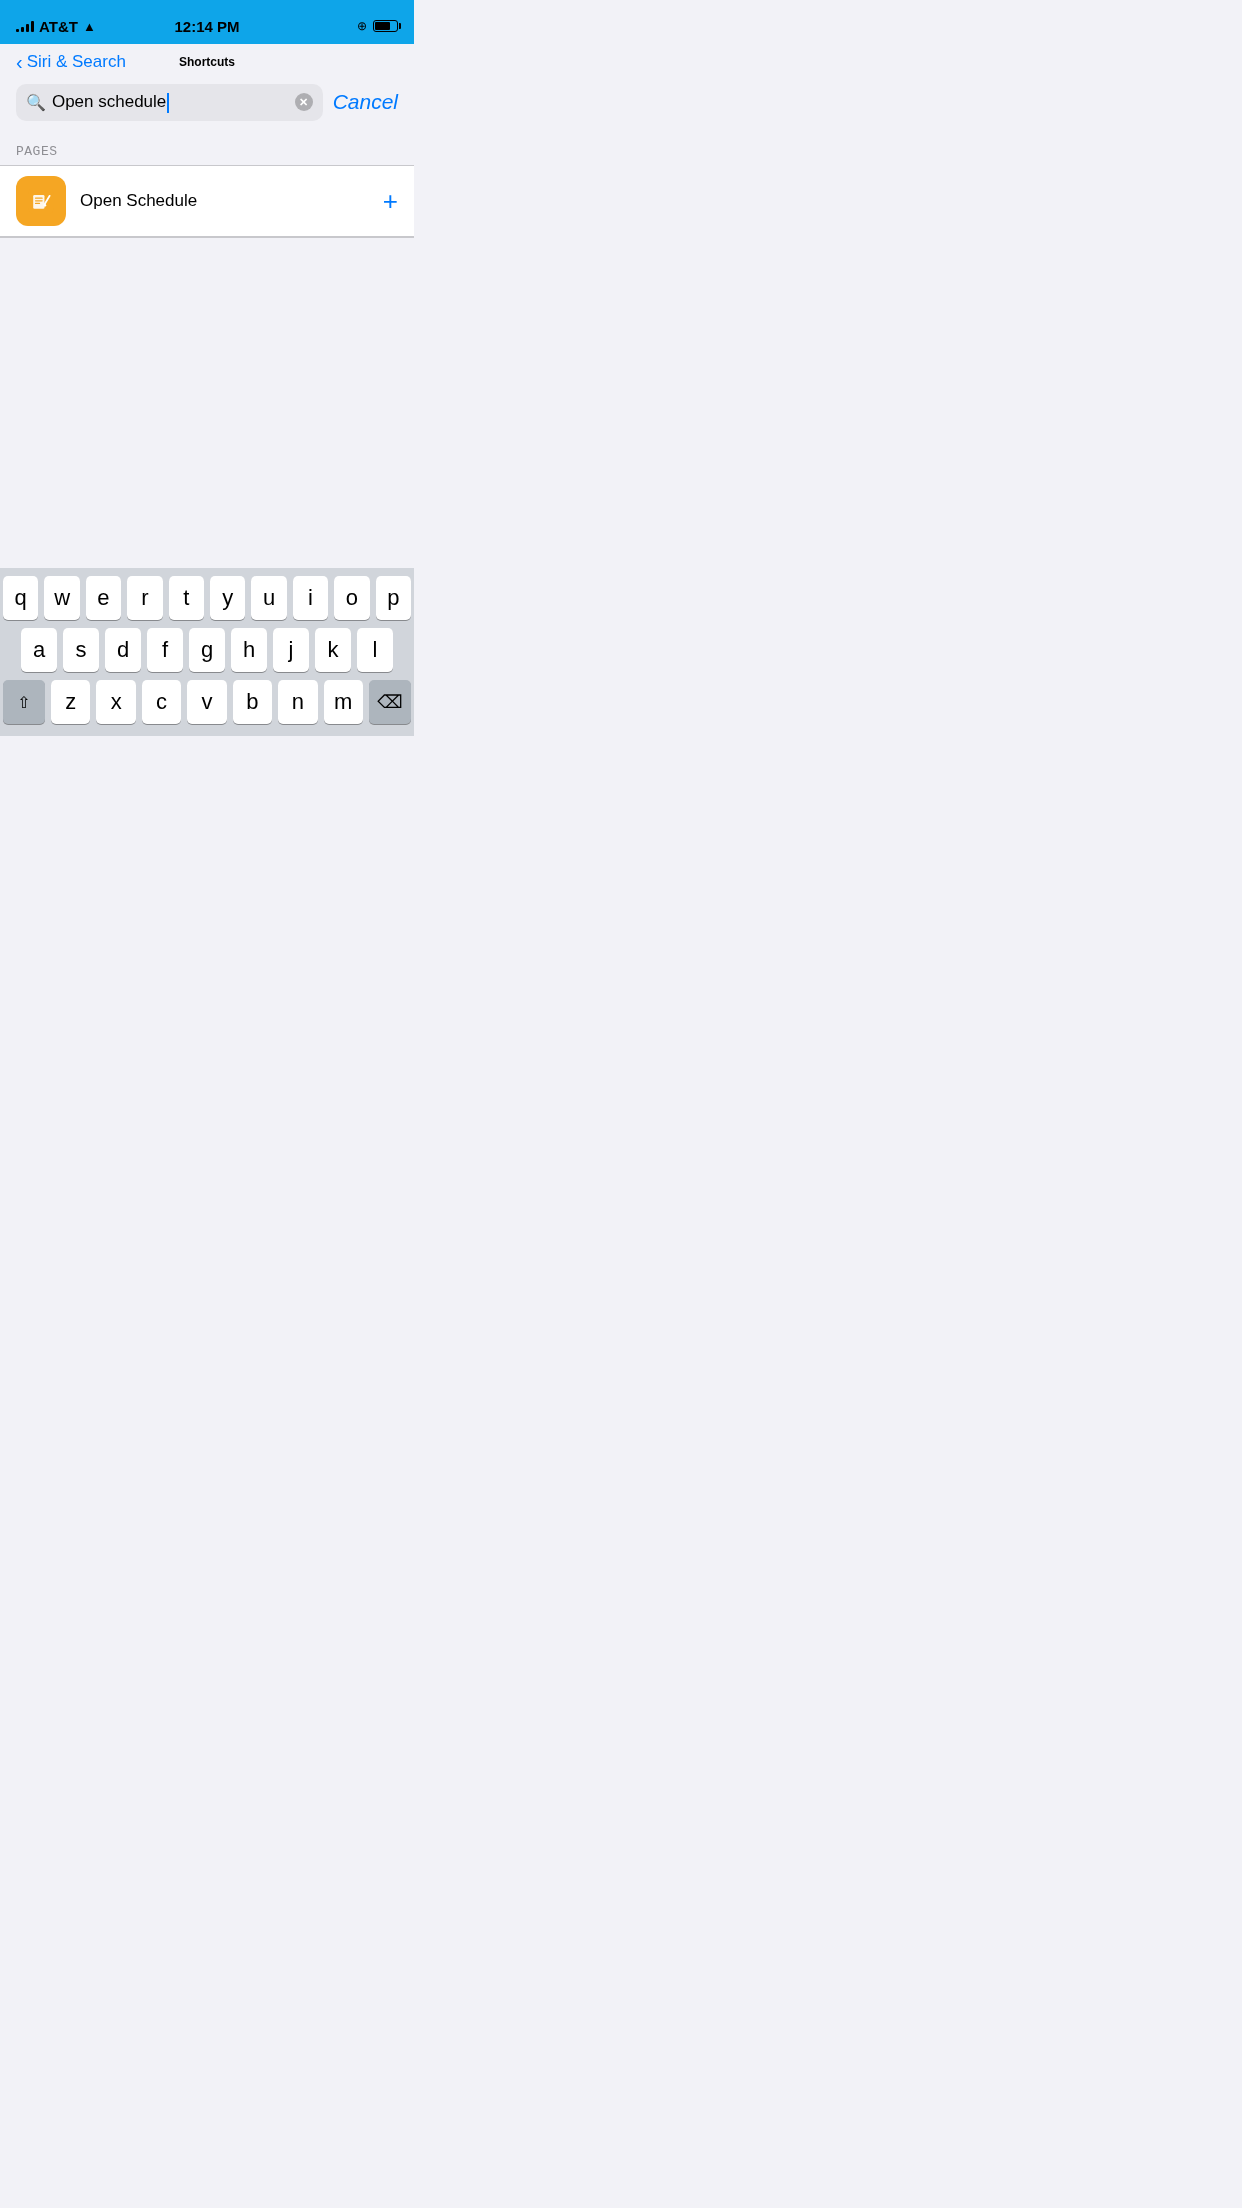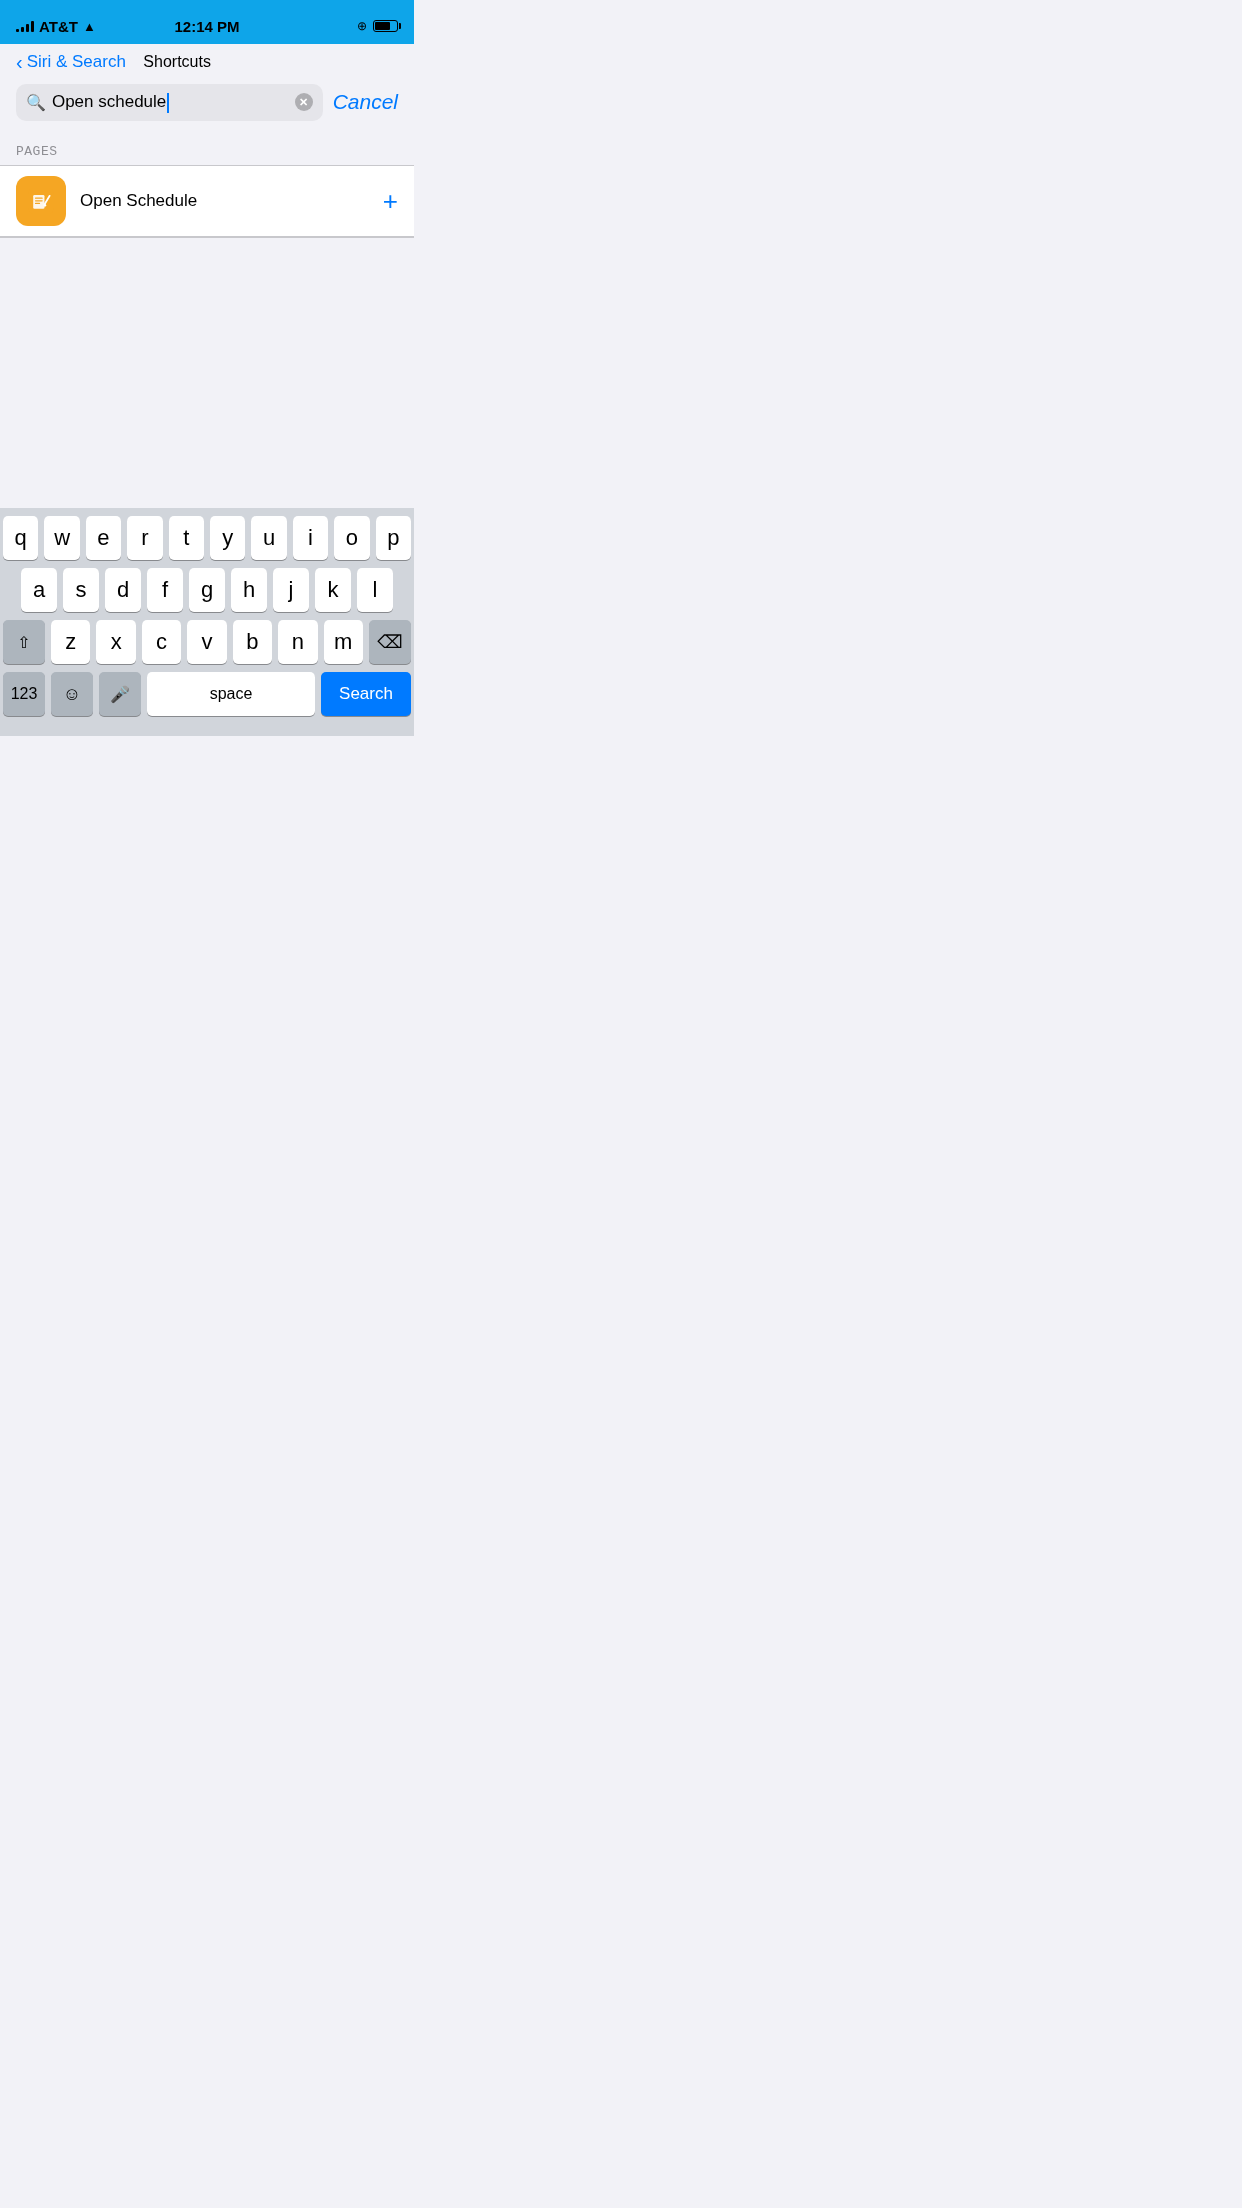--- a/index.html
+++ b/index.html
@@ -110,25 +110,25 @@
       cursor: pointer;
       flex: 1;
     }
     .back-chevron {
       font-size: 20px;
       font-weight: 300;
       line-height: 1;
       margin-top: -1px;
     }
     .nav-title {
-      font-size: 16px;
-      font-weight: 400;
-      color: #000;
-      flex: 1;
-      text-align: left;
+      font-size: 12px;
+      font-weight: 700;
+      color: #000;
+      flex: 1;
+      text-align: center;
     }
     .nav-right {
       flex: 1;
     }
 
     
     .search-container {
       display: flex;
       align-items: center;
       padding: 0 16px 12px;
@@ -430,20 +430,13 @@
     <div class="key">z</div>
     <div class="key">x</div>
     <div class="key">c</div>
     <div class="key">v</div>
     <div class="key">b</div>
     <div class="key">n</div>
     <div class="key">m</div>
     <div class="key key-special key-delete" style="font-size:18px;">⌫</div>
   </div>
 
-  <div class="key-row key-bottom-row">
-    <div class="key key-special key-123">123</div>
-    <div class="key key-special key-emoji">☺</div>
-    <div class="key key-special key-mic">🎤</div>
-    <div class="key key-space">space</div>
-    <div class="key key-search-btn">Search</div>
-  </div>
 </div>
 
 </body></html>

